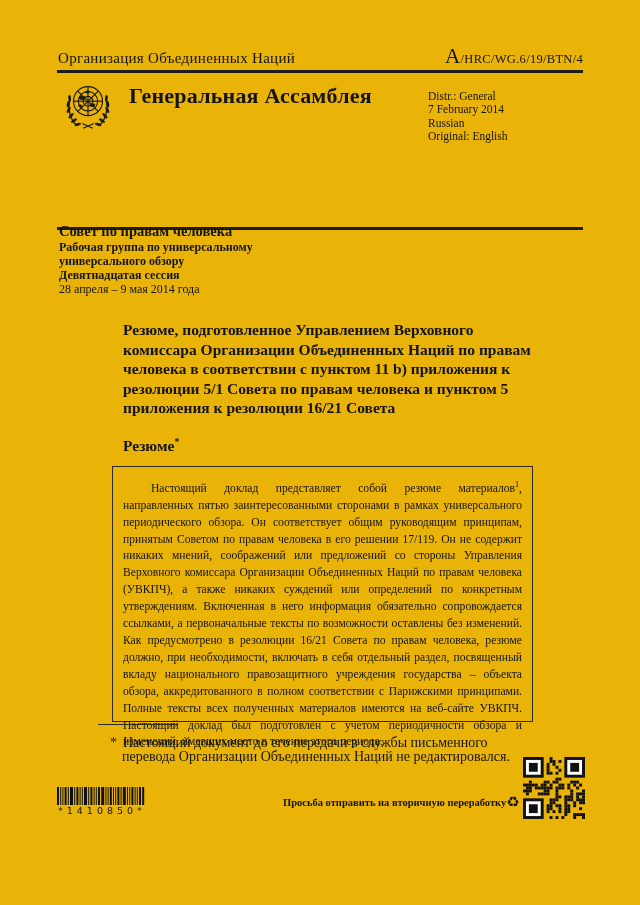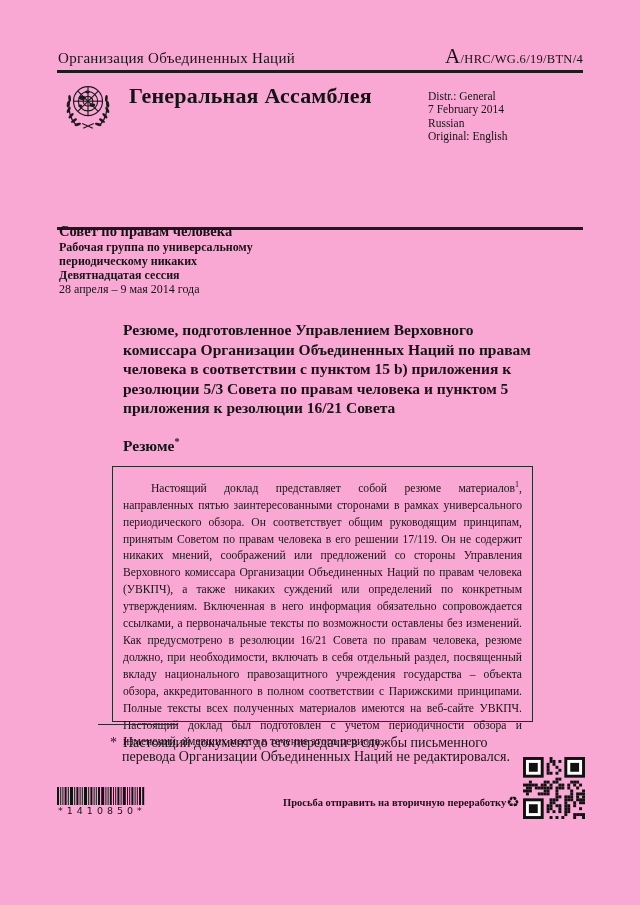--- a/index.html
+++ b/index.html
@@ -2,21 +2,21 @@
 <html><head>
 <meta charset="utf-8">
 <style>
   html,body{margin:0;padding:0;}
   body{
     width:640px;height:905px;background:#ffffff;
     font-family:"Liberation Serif",serif;color:#141414;
     position:relative;overflow:hidden;
   }
   .abs{position:absolute;}
-  .page{position:absolute;inset:0;background:#f9a8d4;}
+  .page{position:absolute;inset:0;background:#eab308;}
 
   .org-name{left:58px;top:50px;font-size:15px;letter-spacing:.3px;}
   .doc-symbol{right:57px;top:44px;font-size:12.5px;letter-spacing:.3px;}
   .doc-symbol .sym-a{font-size:21px;}
   .rule{background:#1c1c1c;}
   .rule-top{left:57px;top:70px;width:526px;height:2.5px;}
   .rule-mid{left:57px;top:227px;width:526px;height:2.5px;}
 
   .emblem{left:59px;top:77px;width:58px;height:60px;}
   .emblem svg{width:100%;height:100%;}
@@ -106,26 +106,26 @@
     <div>7 February 2014</div>
     <div>Russian</div>
     <div>Original: English</div>
   </div>
 
   <div class="abs rule rule-mid"></div>
 
   <div class="abs session">
     <div class="council">Совет по правам человека</div>
     <div class="wg">Рабочая группа по универсальному</div>
-    <div class="wg">периодическому никаких</div>
+    <div class="wg">универсального обзору</div>
     <div class="wg">Девятнадцатая сессия</div>
     <div class="dates">28 апреля – 9 мая 2014 года</div>
   </div>
 
-  <div class="abs title">Резюме, подготовленное Управлением Верховного комиссара Организации Объединенных Наций по правам человека в соответствии с пунктом 15 b) приложения к резолюции 5/3 Совета по правам человека и пунктом 5 приложения к резолюции 16/21 Совета</div>
+  <div class="abs title">Резюме, подготовленное Управлением Верховного комиссара Организации Объединенных Наций по правам человека в соответствии с пунктом 11 b) приложения к резолюции 5/1 Совета по правам человека и пунктом 5 приложения к резолюции 16/21 Совета</div>
   <div class="abs country"><span>Резюме</span><sup>*</sup></div>
 
   <div class="abs box">
     <p><span>Настоящий доклад представляет собой резюме материалов</span><sup>1</sup><span>, направленных пятью заинтересованными сторонами в рамках универсального периодического обзора. Он соответствует общим руководящим принципам, принятым Советом по правам человека в его решении 17/119. Он не содержит никаких мнений, соображений или предложений со стороны Управления Верховного комиссара Организации Объединенных Наций по правам человека (УВКПЧ), а также никаких суждений или определений по конкретным утверждениям. Включенная в него информация обязательно сопровождается ссылками, а первоначальные тексты по возможности оставлены без изменений. Как предусмотрено в резолюции 16/21 Совета по правам человека, резюме должно, при необходимости, включать в себя отдельный раздел, посвященный вкладу национального правозащитного учреждения государства – объекта обзора, аккредитованного в полном соответствии с Парижскими принципами. Полные тексты всех полученных материалов имеются на веб-сайте УВКПЧ. Настоящий доклад был подготовлен с учетом периодичности обзора и изменений, имевших место в течение этого периода.</span></p>
   </div>
 
   <div class="abs fn-rule"></div>
   <div class="abs footnote"><span class="fn-marker">*</span><span>Настоящий документ до его передачи в службы письменного перевода Организации Объединенных Наций не редактировался.</span></div>
 
 

